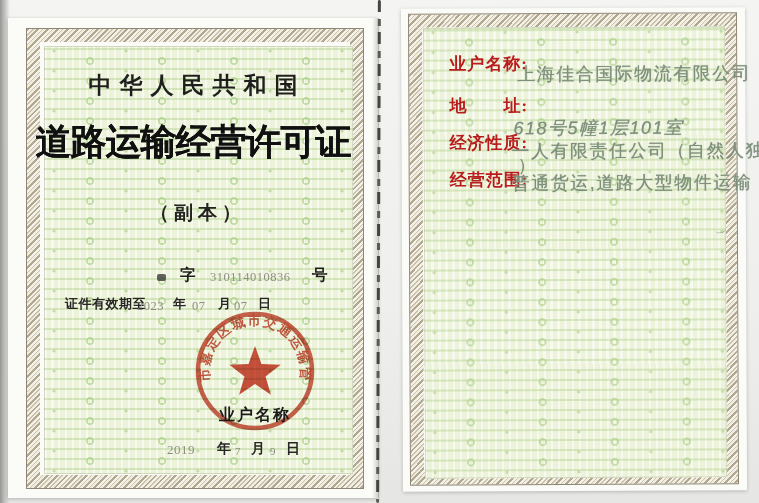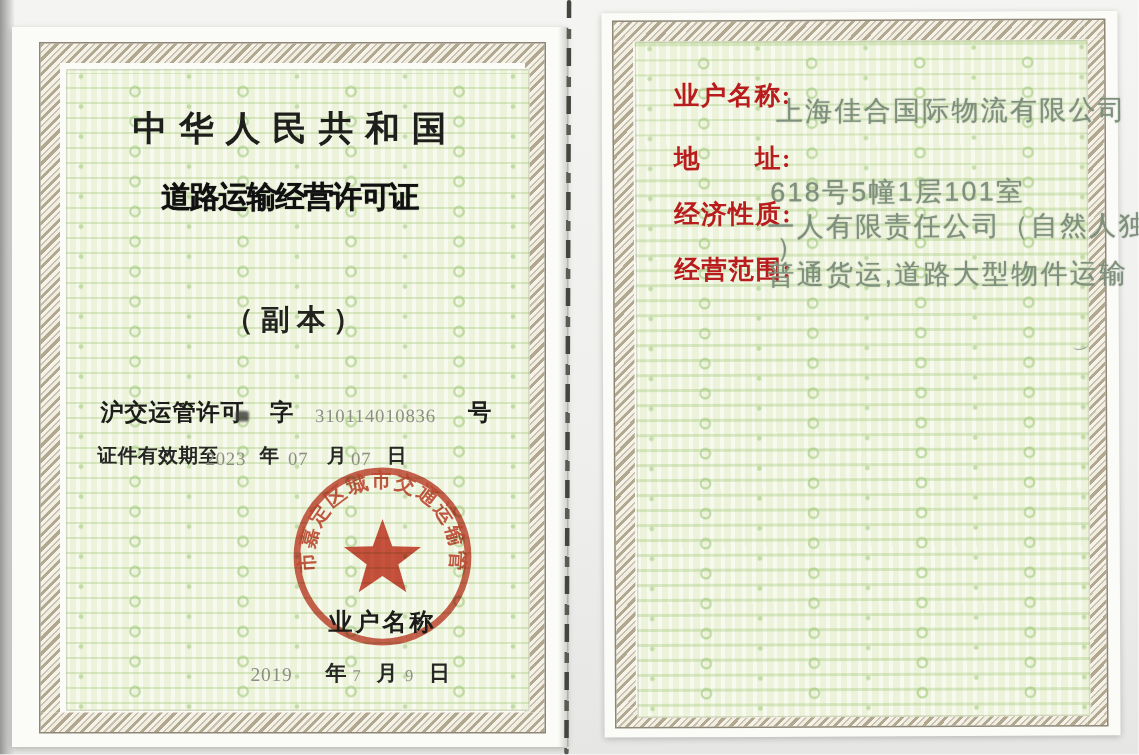--- a/index.html
+++ b/index.html
@@ -36,21 +36,21 @@
   .pr-green{left:22px;top:19px;right:20px;bottom:13px;}
   
   .spine{position:absolute;left:377px;top:0;width:3px;height:503px;border-radius:2px;
     background:repeating-linear-gradient(180deg,#45453f 0 12px,rgba(0,0,0,0) 12px 19px,#5b5b53 19px 26px,rgba(0,0,0,0) 26px 32px);
     transform:rotate(.2deg);}
   
   .abs{position:absolute;}
   .t-country{top:52px;left:0;right:0;text-align:center;font-weight:600;font-size:23px;
     letter-spacing:8px;text-indent:8px;color:#1e1e1c;}
   .t-title{top:100px;left:0;right:0;text-align:center;font-family:"Liberation Sans",sans-serif;
-    font-weight:900;font-size:20px;letter-spacing:-1px;color:#101010;text-shadow:0 0 .6px #101010;}
+    font-weight:900;font-size:36px;letter-spacing:-1px;color:#101010;text-shadow:0 0 .6px #101010;}
   .t-sub{top:182px;left:10px;right:0;text-align:center;font-weight:600;font-size:19px;
     letter-spacing:5px;color:#22221f;}
   .lp-line{left:0;right:0;height:22px;}
   .seg{position:absolute;white-space:nowrap;}
   .ink{font-weight:700;font-size:15.5px;color:#1c1c1a;letter-spacing:.5px;}
   .ink-sm{font-weight:600;font-size:13px;color:#262624;letter-spacing:.5px;}
   .typed{font-size:12.5px;color:#8d8d85;letter-spacing:.5px;}
   .smudge{position:absolute;left:149px;top:9px;width:9px;height:7px;background:#3b3b38;
     border-radius:2px;filter:blur(.6px);opacity:.8;}
   .seal{left:182px;top:288px;width:130px;height:130px;mix-blend-mode:multiply;opacity:.92;}
@@ -70,21 +70,20 @@
 
 <div class="page page-left">
   <div class="frame pl-frame"></div>
   <div class="guilloche pl-green"></div>
 
   <div class="abs t-country">中华人民共和国</div>
   <div class="abs t-title">道路运输经营许可证</div>
   <div class="abs t-sub">（副本）</div>
 
   <div class="abs lp-line" style="top:247px;">
-    <span class="seg ink" style="left:59px;">沪交运管许可</span>
     <span class="smudge"></span>
     <span class="seg ink" style="left:172px;">字</span>
     <span class="seg typed" style="left:202px;top:5px;">310114010836</span>
     <span class="seg ink" style="left:304px;">号</span>
   </div>
 
   <div class="abs lp-line" style="top:277px;">
     <span class="seg ink-sm" style="left:57px;">证件有效期至</span>
     <span class="seg typed" style="left:129px;top:4px;">2023</span>
     <span class="seg ink-sm" style="left:165px;">年</span>
@@ -120,21 +119,21 @@
 <div class="spine"></div>
 
 <div class="page page-right">
   <div class="frame pr-frame"></div>
   <div class="guilloche pr-green"></div>
 
   <div class="abs field-label" style="left:48px;top:44px;">业户名称:</div>
   <div class="abs field-value" style="left:116px;top:54px;">上海佳合国际物流有限公司</div>
 
   <div class="abs field-label" style="left:48px;top:86px;">地　　址:</div>
-  <div class="abs field-value" style="left:112px;top:108px;">618号5幢1层101室</div>
+  <div class="abs field-value" style="left:112px;top:108px;font-style:italic;">618号5幢1层101室</div>
 
   <div class="abs field-label" style="left:48px;top:123px;">经济性质:</div>
   <div class="abs field-value" style="left:110px;top:131px;">一人有限责任公司（自然人独资</div>
   <div class="abs field-value" style="left:116px;top:145px;">）</div>
 
   <div class="abs field-label" style="left:48px;top:160px;">经营范围:</div>
   <div class="abs field-value" style="left:110px;top:163px;">普通货运,道路大型物件运输</div>
 
   <div class="abs squiggle"></div>
 </div>

